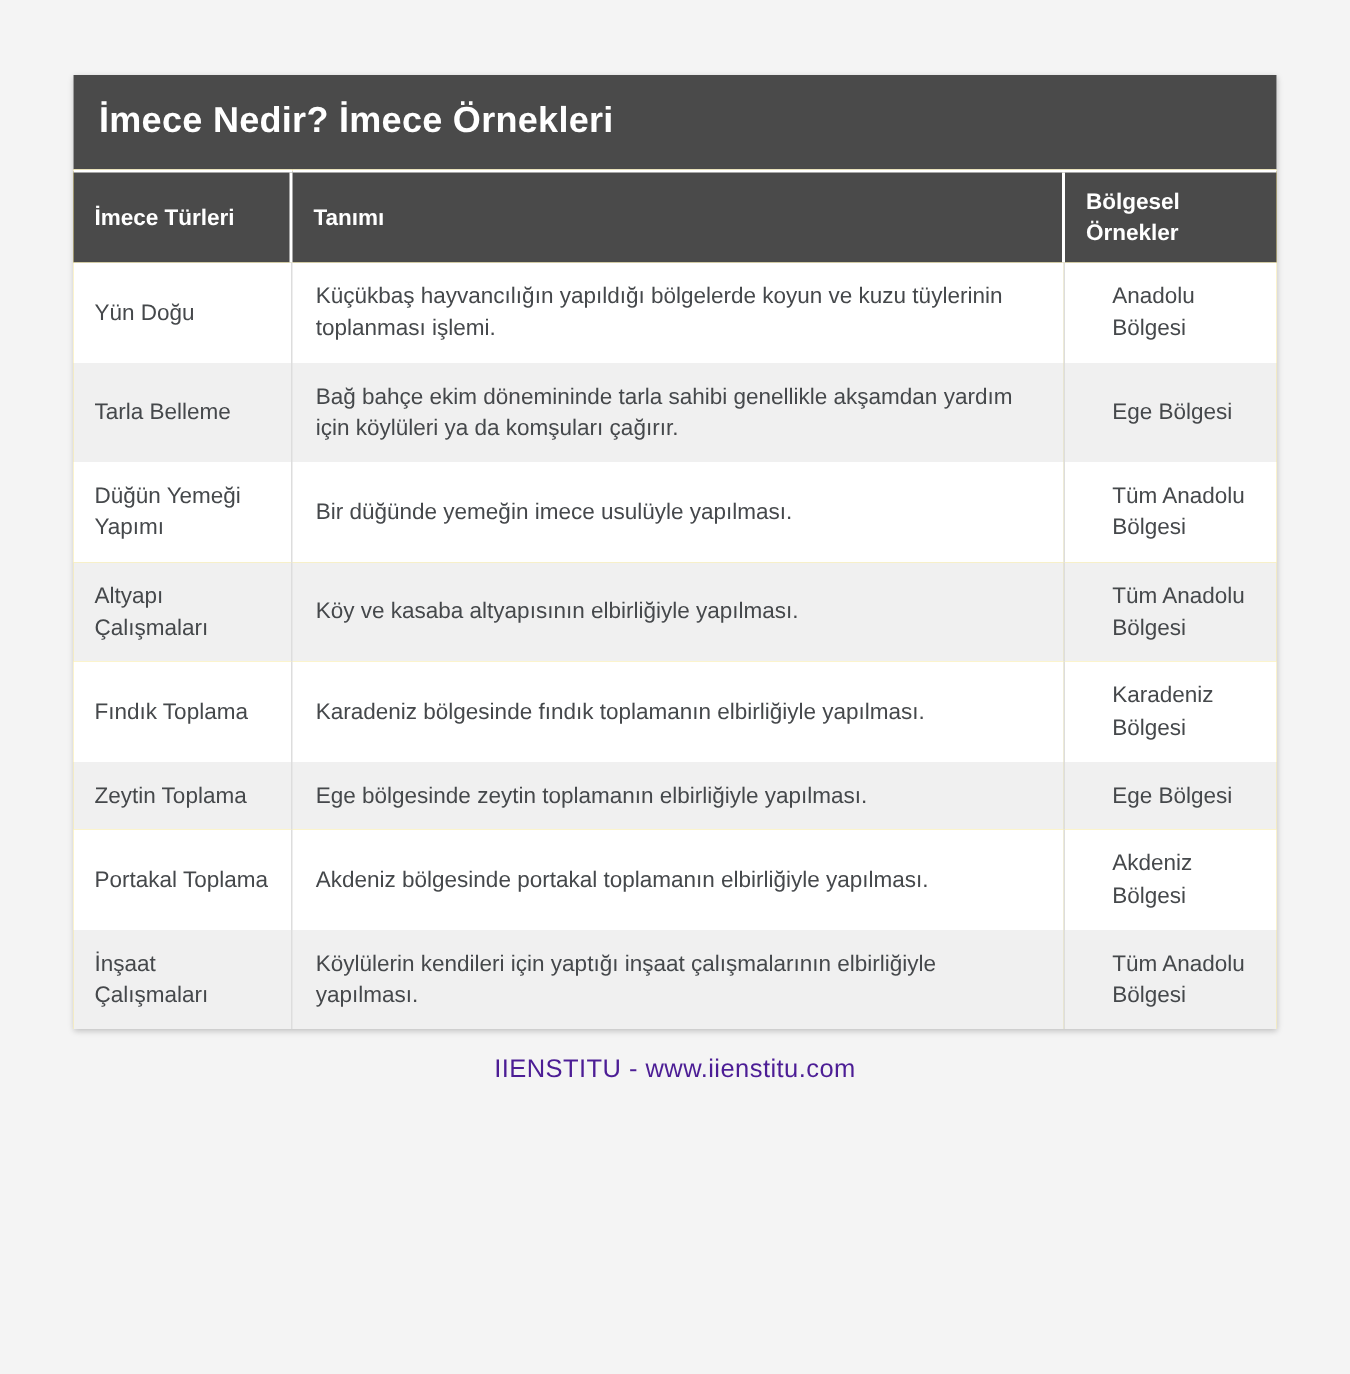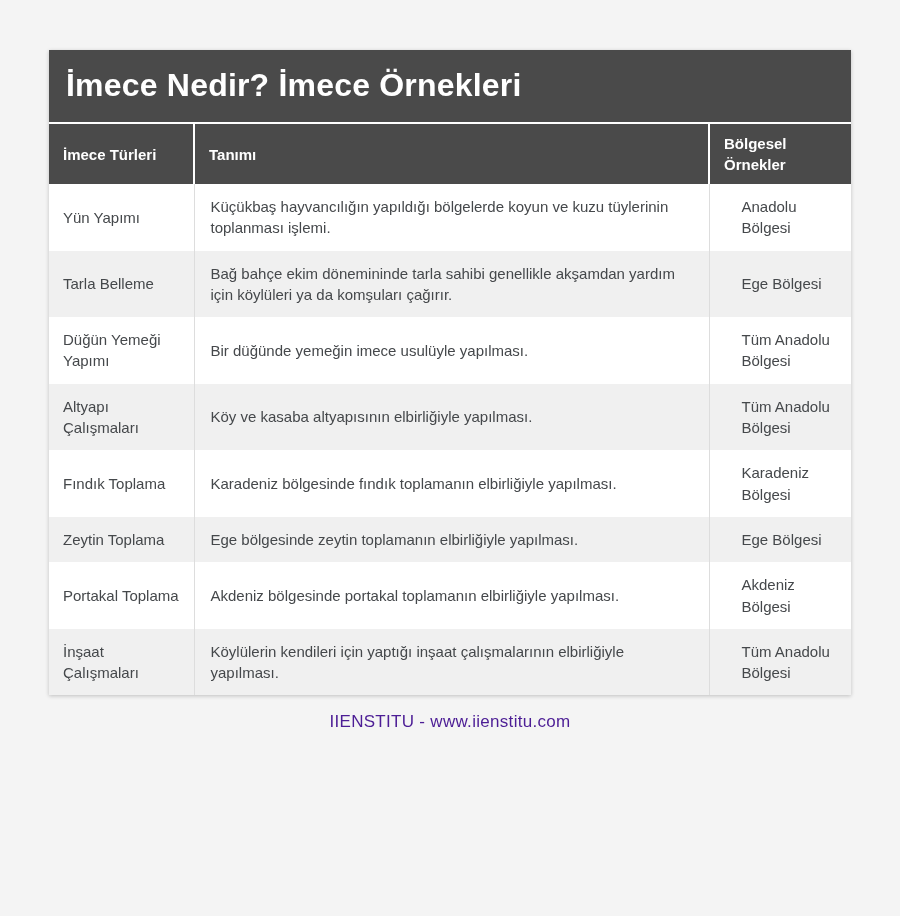--- a/index.html
+++ b/index.html
@@ -15,21 +15,21 @@
   }
   .card {
     width: 802px;
     margin: 50px auto 0 auto;
     box-shadow: 0 1px 4px rgba(0,0,0,0.22);
     background: #ffffff;
   }
   .title-bar {
     background: #4a4a4a;
     color: #ffffff;
-    font-size: 32px;
+    font-size: 24px;
     font-weight: 700;
     padding: 17px 17px 18px 17px;
     letter-spacing: 0.2px;
   }
   table {
     width: 100%;
     border-collapse: collapse;
     table-layout: fixed;
     background: #fde047;
   }
@@ -93,21 +93,21 @@
     </colgroup>
     <thead>
       <tr>
         <th>İmece Türleri</th>
         <th>Tanımı</th>
         <th>Bölgesel Örnekler</th>
       </tr>
     </thead>
     <tbody>
         <tr>
-    <td class="type-cell">Yün Yapımı</td>
+    <td class="type-cell">Yün Doğu</td>
     <td class="def-cell">Küçükbaş hayvancılığın yapıldığı bölgelerde koyun ve kuzu tüylerinin toplanması işlemi.</td>
     <td class="region-cell">Anadolu Bölgesi</td>
   </tr>
         <tr>
     <td class="type-cell">Tarla Belleme</td>
     <td class="def-cell">Bağ bahçe ekim dönemininde tarla sahibi genellikle akşamdan yardım için köylüleri ya da komşuları çağırır.</td>
     <td class="region-cell">Ege Bölgesi</td>
   </tr>
         <tr>
     <td class="type-cell">Düğün Yemeği Yapımı</td>

